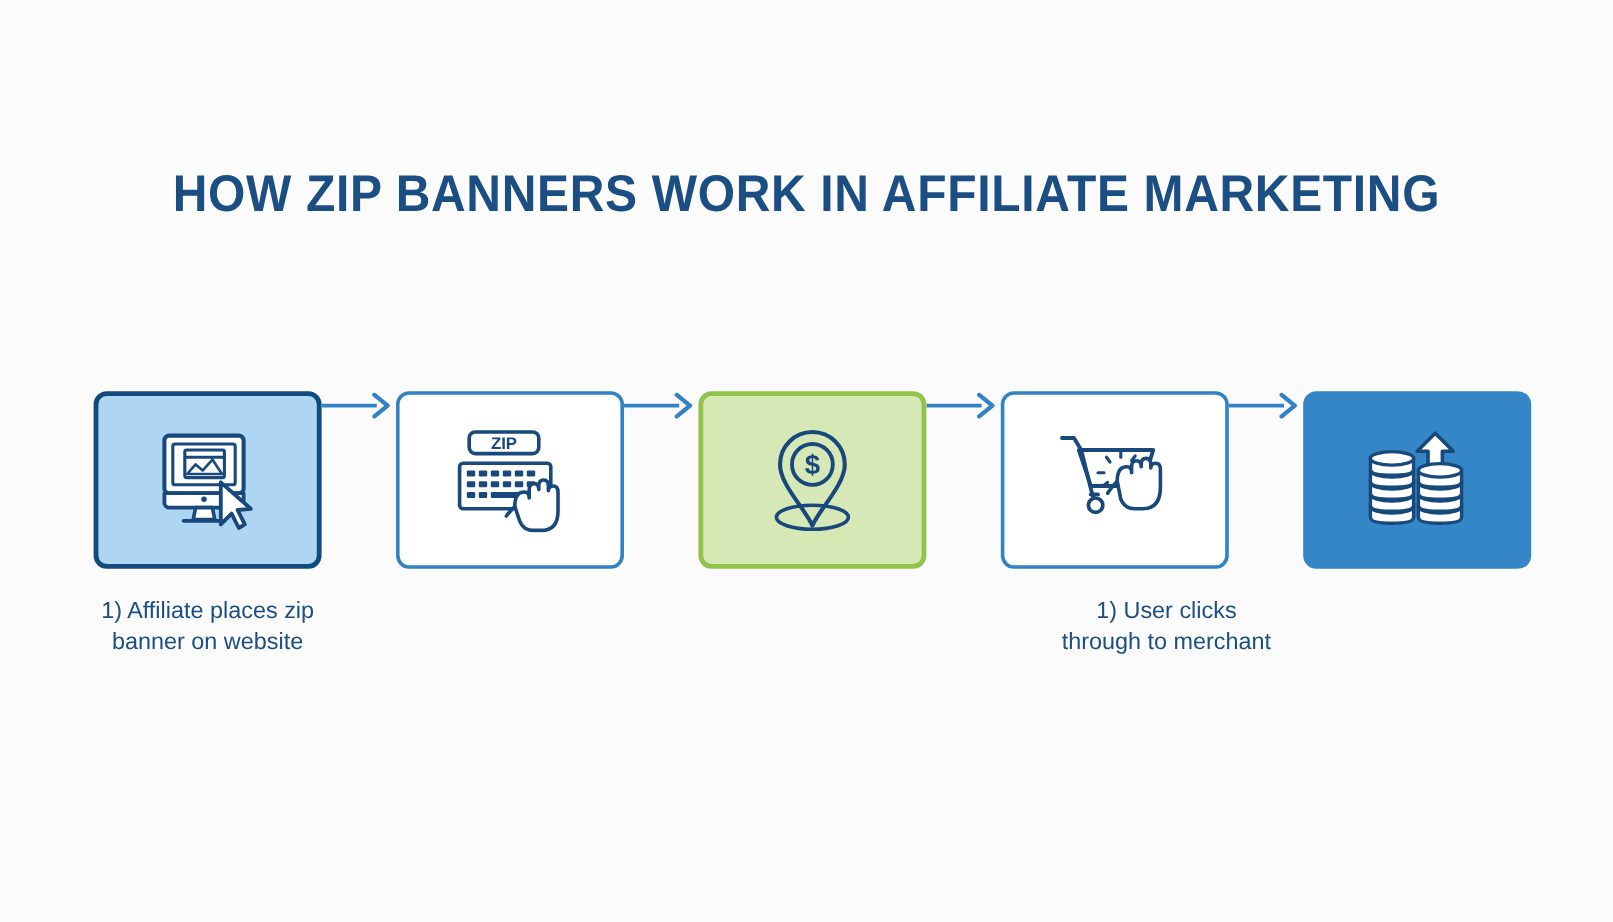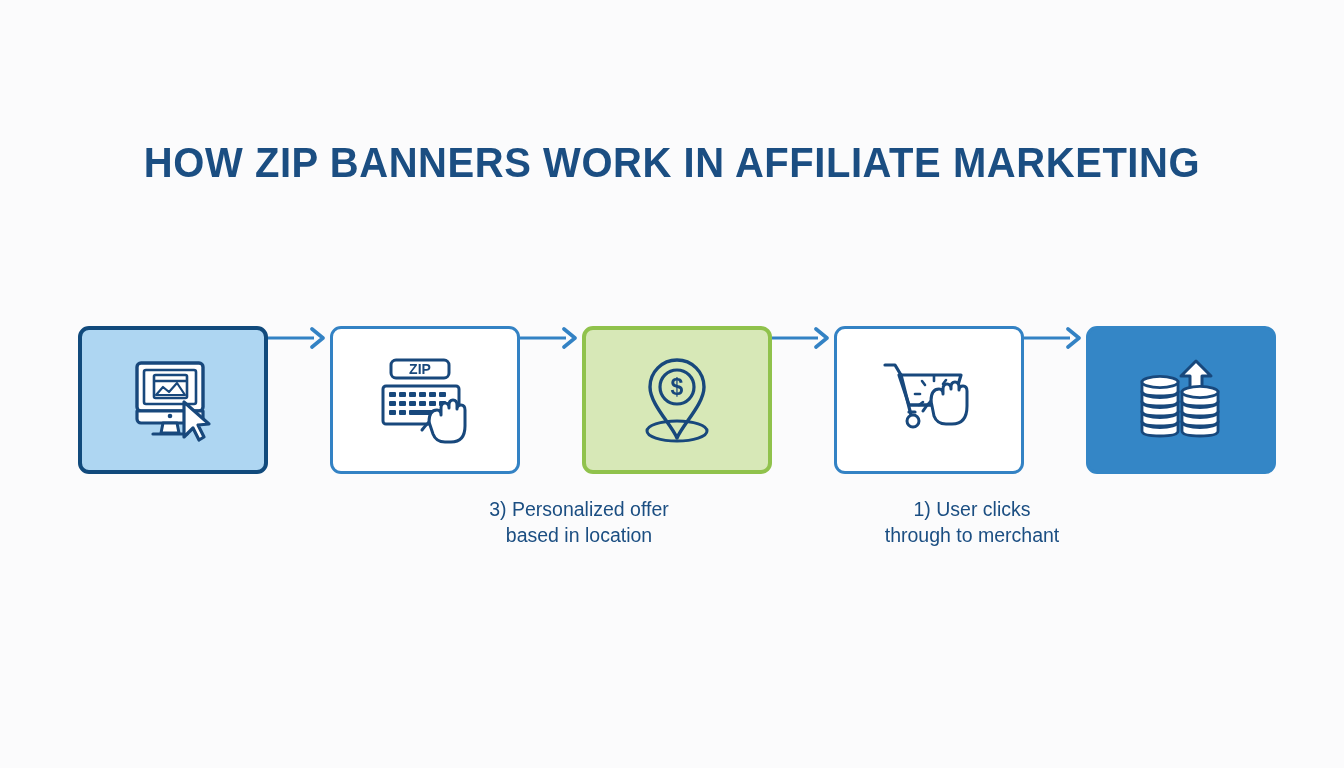--- a/index.html
+++ b/index.html
@@ -256,21 +256,21 @@
             <path d="M48 36 v9 q0 5 18 5 t18 -5 v-9 Z"></path>
             <ellipse cx="66" cy="36" rx="18" ry="5.6"></ellipse>
           </g>
         </svg>
       </span>
     </div>
 
   </div>
 
   <div class="captions">
-    <div class="cap-spacer"></div>
-    <div class="cap-spacer"></div>
-    <div class="caption">3) Personalized offer based in location</div>
+    <div class="caption">1) Affiliate places zip banner on website</div>
+    <div class="cap-spacer"></div>
+    <div class="cap-spacer"></div>
     <div class="cap-spacer"></div>
     <div class="caption">1) User clicks through to merchant</div>
     <div class="cap-spacer"></div>
   </div>
 
 </div>
 
 </body></html>

